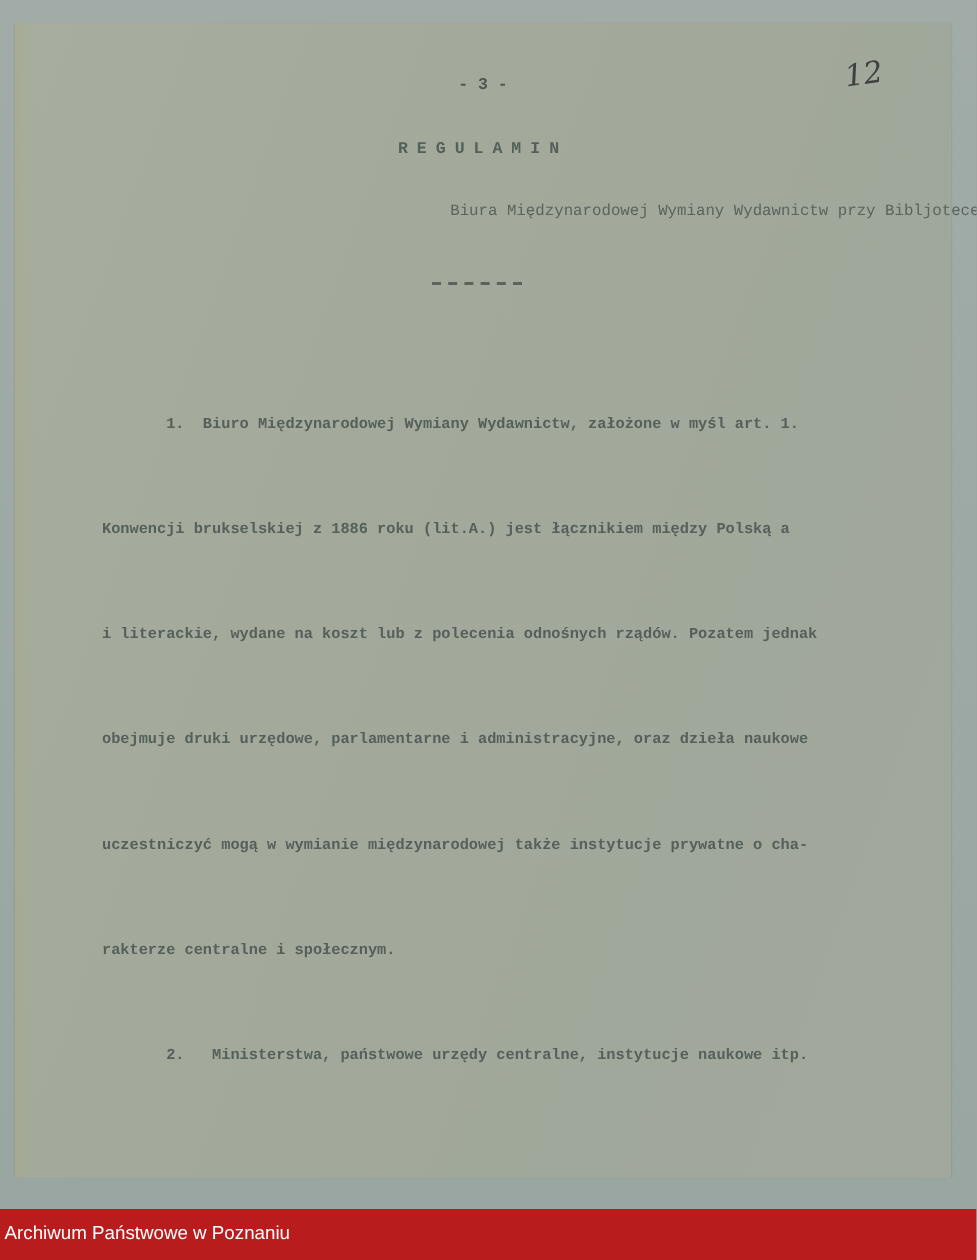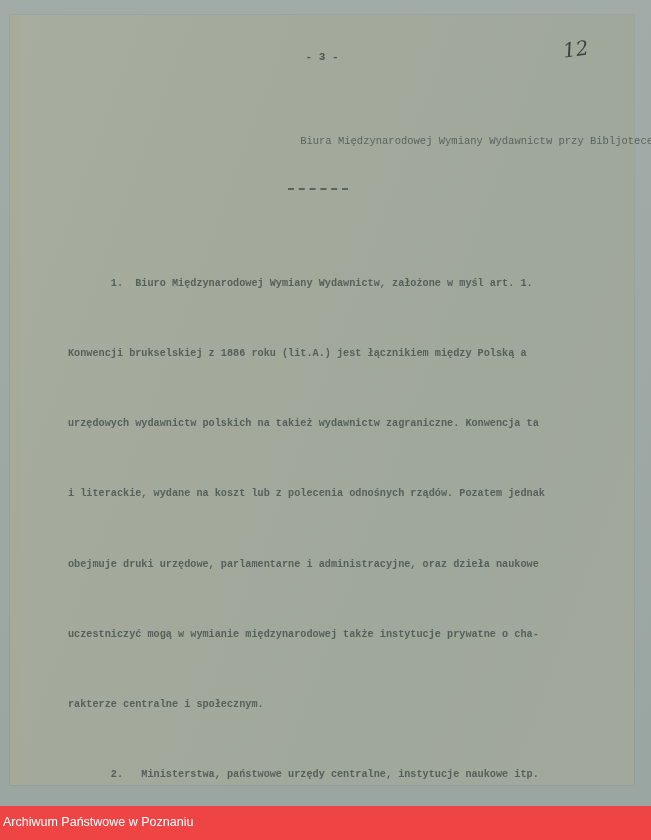--- a/index.html
+++ b/index.html
@@ -45,43 +45,43 @@
     border-top:2px dashed #5a645d;
   }
   .body-text {
     position:absolute; left:58px; top:210px; width:545px;
     font-size:10.2px; font-weight:bold; color:#56605a;
     line-height:23.4px; white-space:pre;
   }
   .line { display:block; height:23.4px; }
   .footer {
     position:absolute; left:0; top:806px; width:651px; height:34px;
-    background:#ef4444;
+    background:#b91c1c;
   }
   .footer-text {
     position:absolute; left:3px; top:9px;
     font-family:"Liberation Sans", "DejaVu Sans", sans-serif;
     font-size:12.5px; color:#ffffff;
   }
 </style>
 </head>
 <body>
 
 <div class="mount"></div>
 
 <div class="paper">
   <div class="page-number">- 3 -</div>
   <div class="folio">12</div>
+  <div class="title">REGULAMIN</div>
   <div class="subtitle sub1">Biura Międzynarodowej Wymiany Wydawnictw przy Bibljotece</div>
   <div class="rule"></div>
 
   <div class="body-text">
     <span class="line">       1.  Biuro Międzynarodowej Wymiany Wydawnictw, założone w myśl art. 1.</span>
     <span class="line">Konwencji brukselskiej z 1886 roku (lit.A.) jest łącznikiem między Polską a</span>
-    <span class="line">urzędowych wydawnictw polskich na takież wydawnictw zagraniczne. Konwencja ta</span>
     <span class="line">i literackie, wydane na koszt lub z polecenia odnośnych rządów. Pozatem jednak</span>
     <span class="line">obejmuje druki urzędowe, parlamentarne i administracyjne, oraz dzieła naukowe</span>
     <span class="line">uczestniczyć mogą w wymianie międzynarodowej także instytucje prywatne o cha-</span>
     <span class="line">rakterze centralne i społecznym.</span>
     <span class="line">       2.   Ministerstwa, państwowe urzędy centralne, instytucje naukowe itp.</span>
     
     
     
     
     

